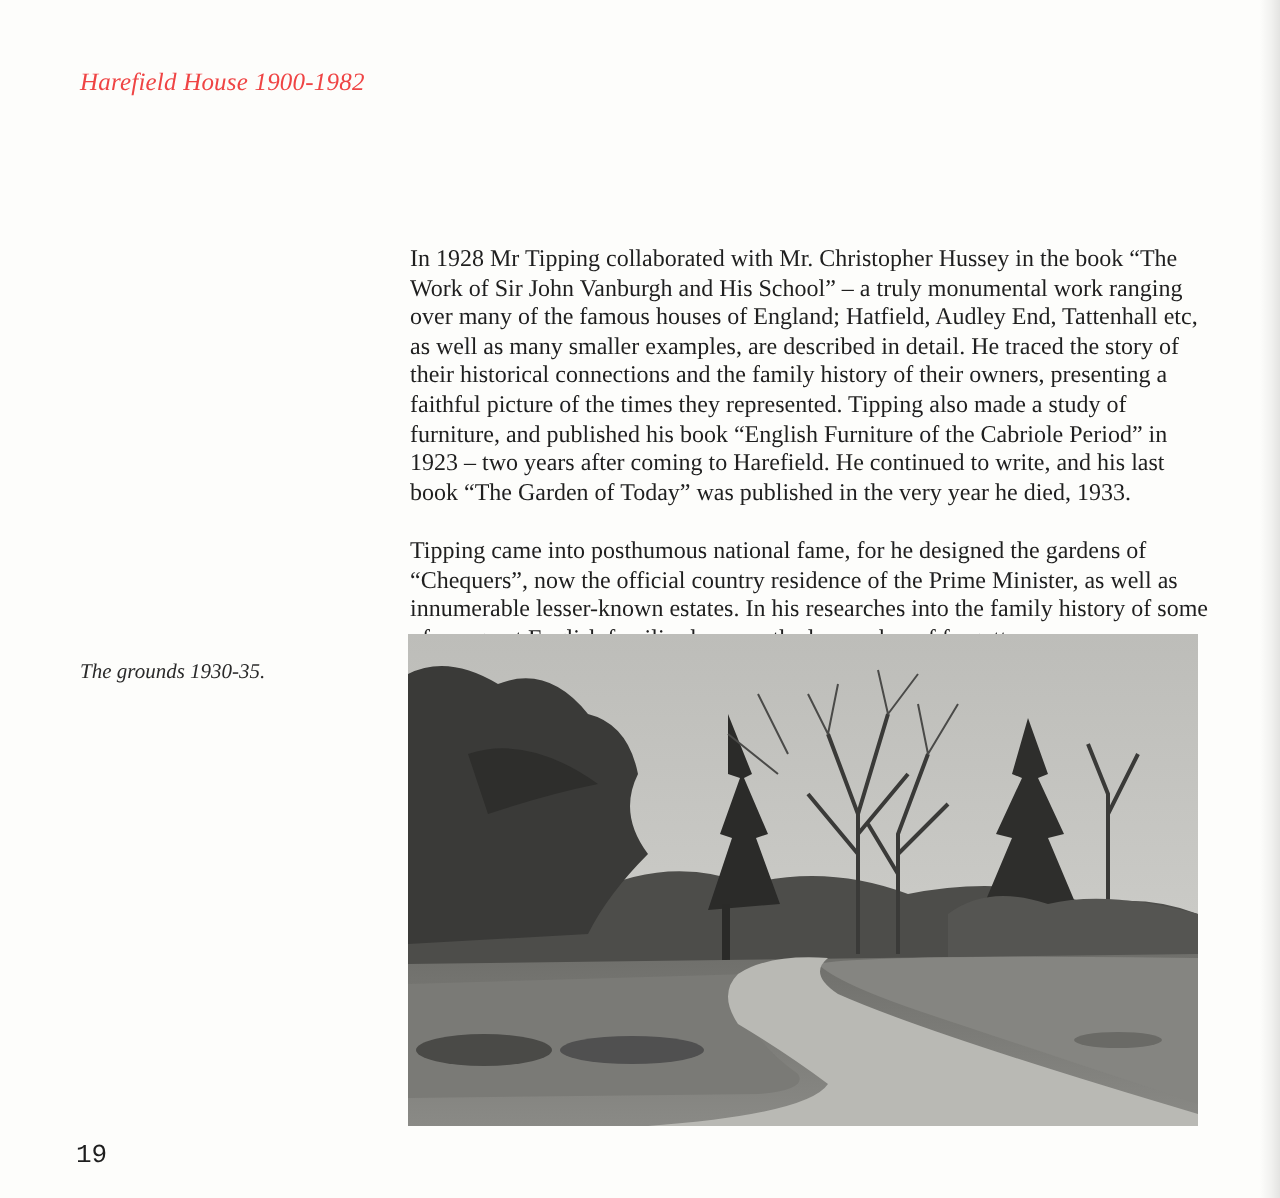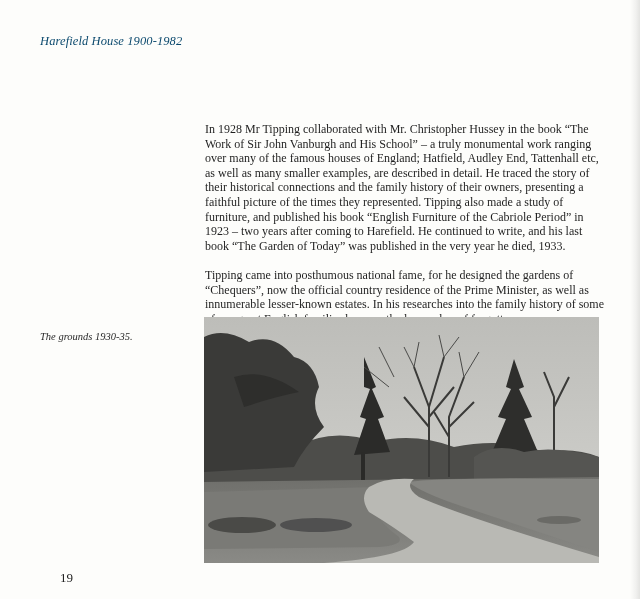--- a/index.html
+++ b/index.html
@@ -23,21 +23,21 @@
       height: 599px;
       background: linear-gradient(to right, rgba(0,0,0,0) 0%, rgba(0,0,0,0.05) 60%, rgba(0,0,0,0.10) 100%);
     }
     .running-head {
       position: absolute;
       left: 40px;
       top: 34px;
       font-family: "Liberation Serif", serif;
       font-style: italic;
       font-size: 12.5px;
-      color: #0c4a6e;
+      color: #ef4444;
       letter-spacing: 0.1px;
     }
     .body-text {
       position: absolute;
       left: 205px;
       top: 122px;
       width: 400px;
       font-family: "Liberation Serif", serif;
       font-size: 12px;
       line-height: 14.6px;
@@ -64,24 +64,23 @@
       background: #c9c9c5;
       overflow: hidden;
     }
     .photo svg {
       display: block;
     }
     .folio {
       position: absolute;
       left: 38px;
       top: 570px;
-      font-family: Liberation Serif, serif;
+      font-family: Liberation Mono, monospace;
       font-size: 13px;
       color: #1e1e1e;
-      margin-left: 22px;
     }
   </style>
 </head>
 <body>
 
 <div class="page-edge"></div>
 
 <div class="running-head">Harefield House 1900-1982</div>
 
 <div class="body-text">

